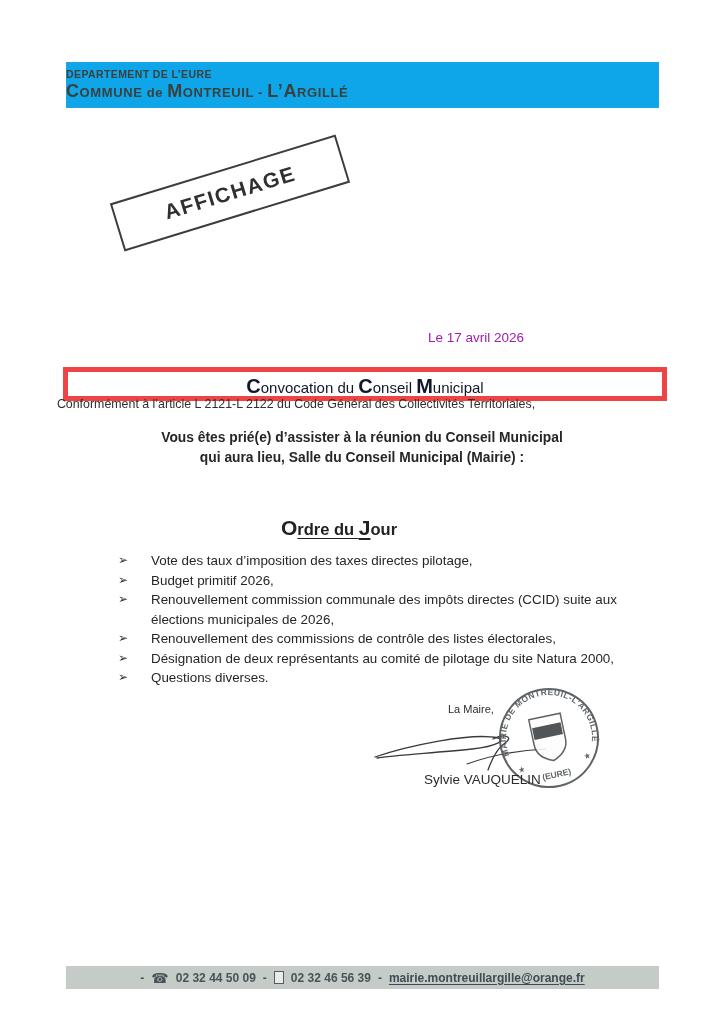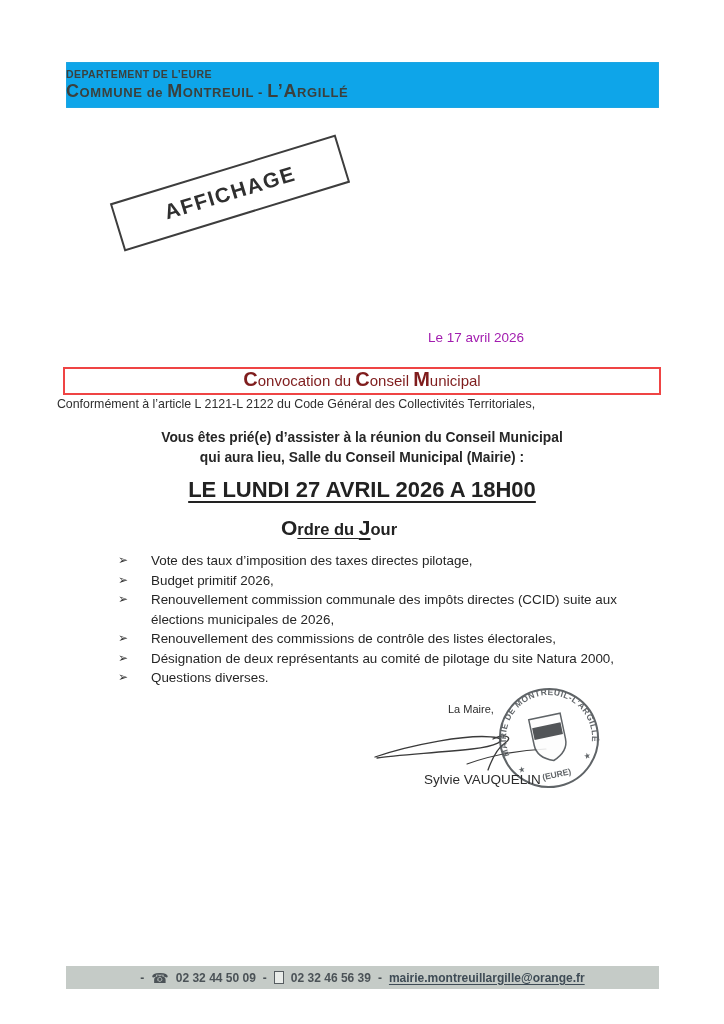--- a/index.html
+++ b/index.html
@@ -33,23 +33,23 @@
     transform:rotate(-17deg);
     display:flex;align-items:center;justify-content:center;
     font-size:21px;font-weight:bold;letter-spacing:1.5px;color:#2f2f2f;
     background:#fff;
   }
   
   .date-line{position:absolute;left:417px;top:330px;font-size:13.5px;color:#a21caf;margin-left:11px;}
   
   .title-box{
     position:absolute;left:63px;top:367px;width:594px;height:24px;
-    border:2px solid #ef4444;
-    display:flex;align-items:flex-start;justify-content:center;
-    font-size:15px;font-weight:500;color:#7f1d1d;
+    border:5px solid #ef4444;
+    display:flex;align-items:flex-end;justify-content:center;
+    font-size:15px;font-weight:500;color:#0f172a;
   }
   .title-box .cap{font-size:20px;font-weight:600;line-height:20px;}
   .legal-line{
     position:absolute;left:0;top:397px;width:592px;text-align:center;
     font-size:12.4px;font-weight:500;color:#2f2f2f;
   }
   
   .invitation{
     position:absolute;left:0;top:428px;width:724px;text-align:center;
     font-size:13.8px;font-weight:bold;line-height:20px;color:#262626;
@@ -116,21 +116,20 @@
       <span><span class="cap">C</span><span>onvocation du </span><span class="cap">C</span><span>onseil </span><span class="cap">M</span><span>unicipal</span></span>
     </div>
 
   <div class="legal-line">Conformément à l’article L 2121-L 2122 du Code Général des Collectivités Territoriales,</div>
 
   <div class="invitation">
     <div>Vous êtes prié(e) d’assister à la réunion du Conseil Municipal</div>
     <div>qui aura lieu, Salle du Conseil Municipal (Mairie) :</div>
   </div>
 
-  <div class="headline"><span>LE LUNDI 27 AVRIL 2026 A 18H00</span></div>
 
   <div class="ordre"><span class="cap">O</span><span class="ul">rdre du </span><span class="cap ul">J</span><span>our</span></div>
 
   <ul class="agenda">
     <li><span class="marker">➢</span><span>Vote des taux d’imposition des taxes directes pilotage,</span></li>
     <li><span class="marker">➢</span><span>Budget primitif 2026,</span></li>
     <li><span class="marker">➢</span><span>Renouvellement commission communale des impôts directes (CCID) suite aux élections municipales de 2026,</span></li>
     <li><span class="marker">➢</span><span>Renouvellement des commissions de contrôle des listes électorales,</span></li>
     <li><span class="marker">➢</span><span>Désignation de deux représentants au comité de pilotage du site Natura 2000,</span></li>
     <li><span class="marker">➢</span><span>Questions diverses.</span></li>

